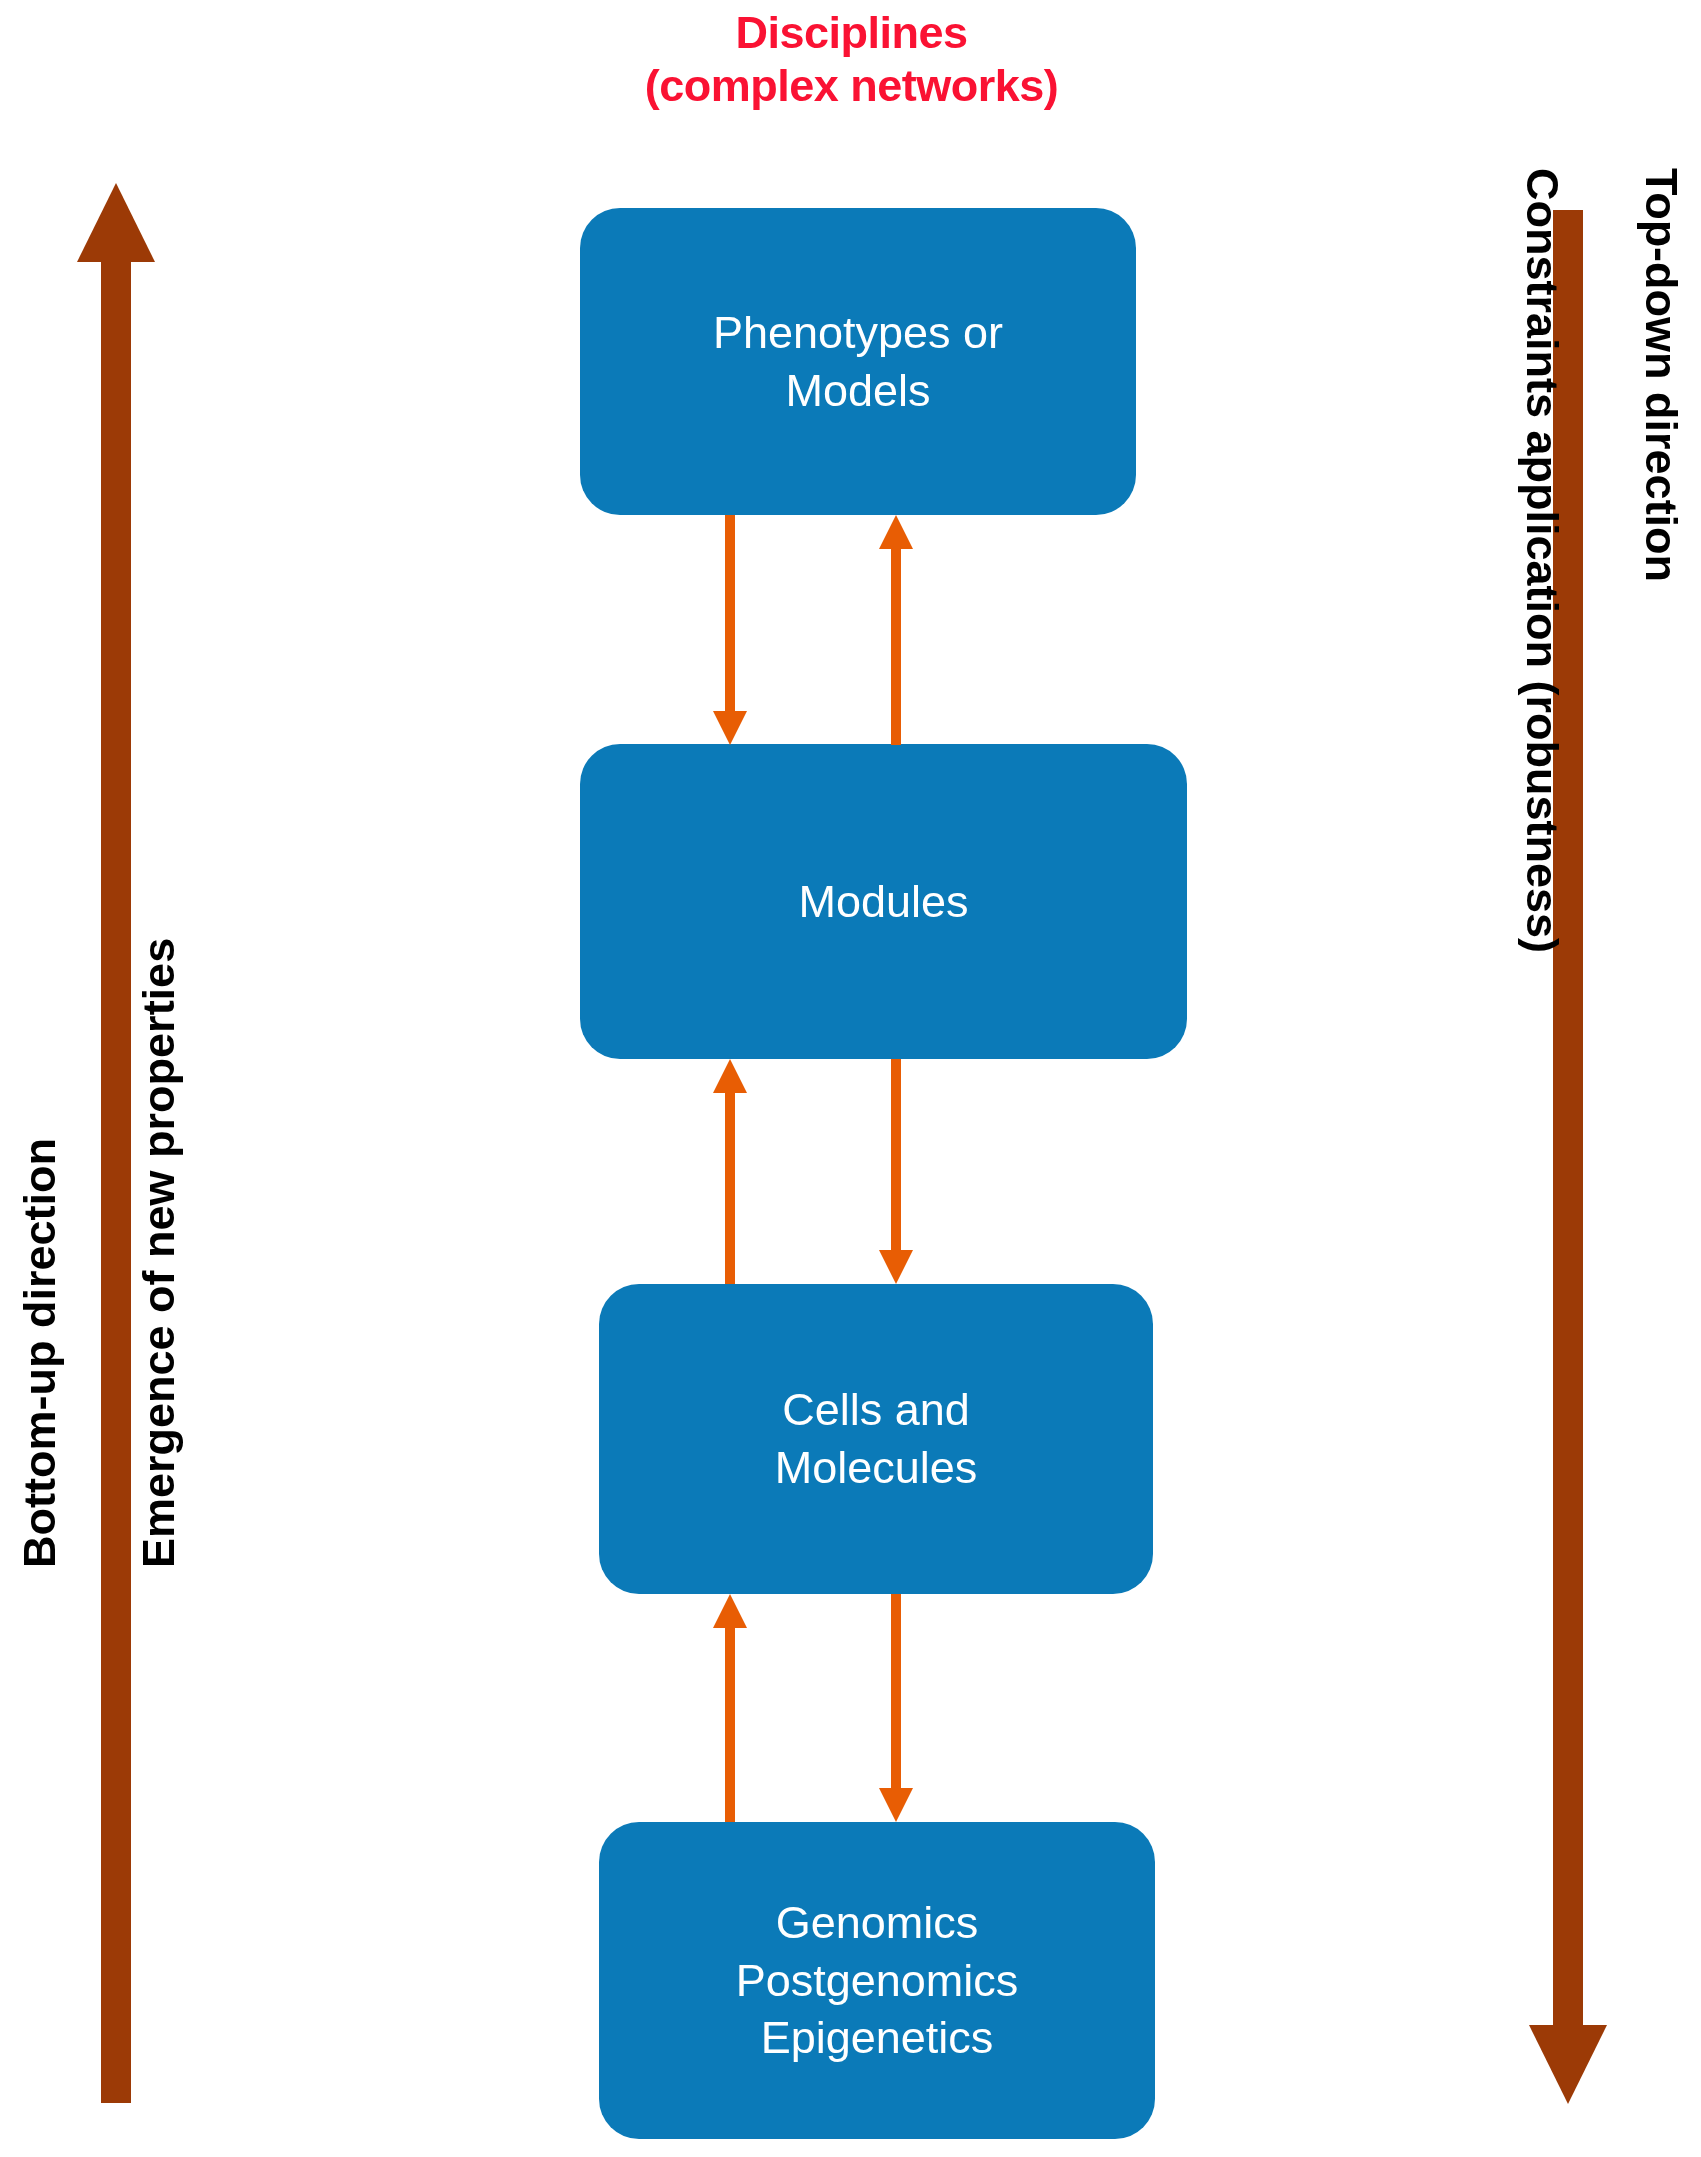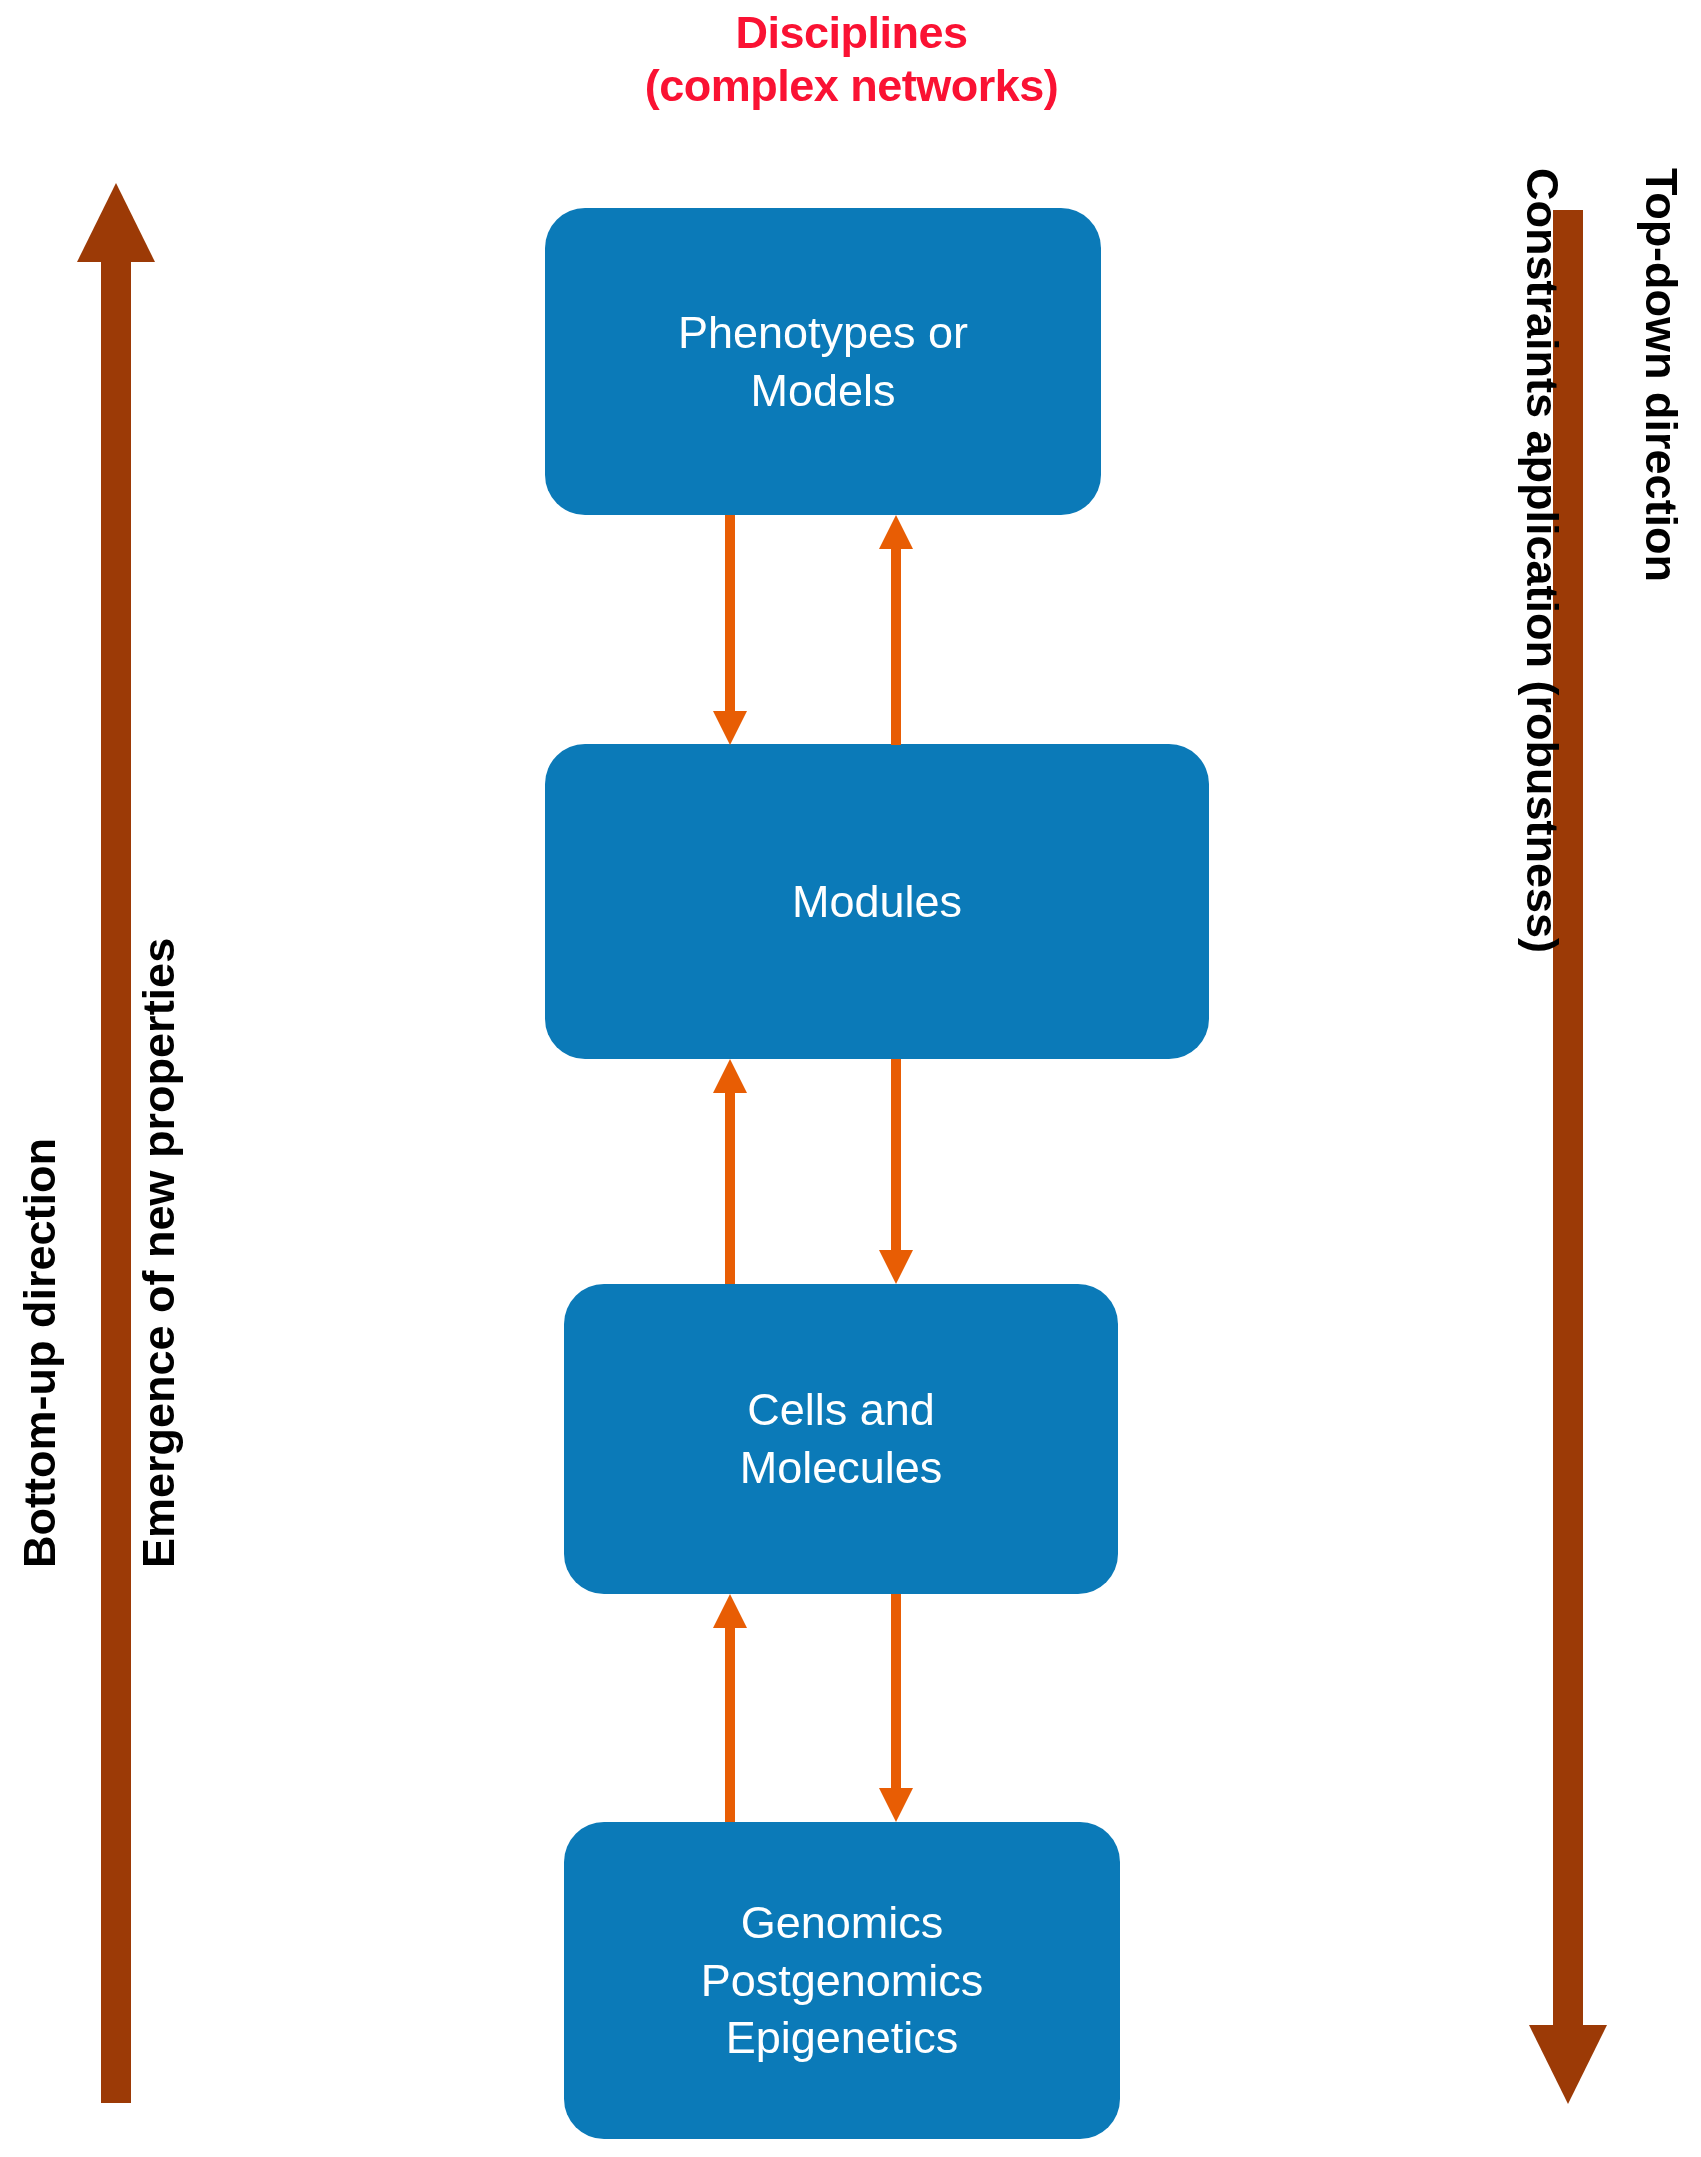--- a/index.html
+++ b/index.html
@@ -33,23 +33,24 @@
     display:flex;
     align-items:center;
     justify-content:center;
     text-align:center;
     font-size:45px;
     font-weight:400;
     line-height:1.28;
     white-space:pre-line;
     box-sizing:border-box;
     padding:6px 14px;
+    margin-left:35px;
   }
   #node-phenotypes{ left:545px; top:208px;  width:556px; height:307px; }
-  #node-modules   { left:545px; top:744px;  width:664px; height:315px; }
+  #node-modules   { left:545px; top:744px;  width:607px; height:315px; }
   #node-cells     { left:564px; top:1284px; width:554px; height:310px; }
   #node-genomics  { left:564px; top:1822px; width:556px; height:317px; }
 
   
   .oconn{position:absolute;}
   .oconn .shaft{
     position:absolute;
     left:50%;
     transform:translateX(-50%);
     width:10px;

